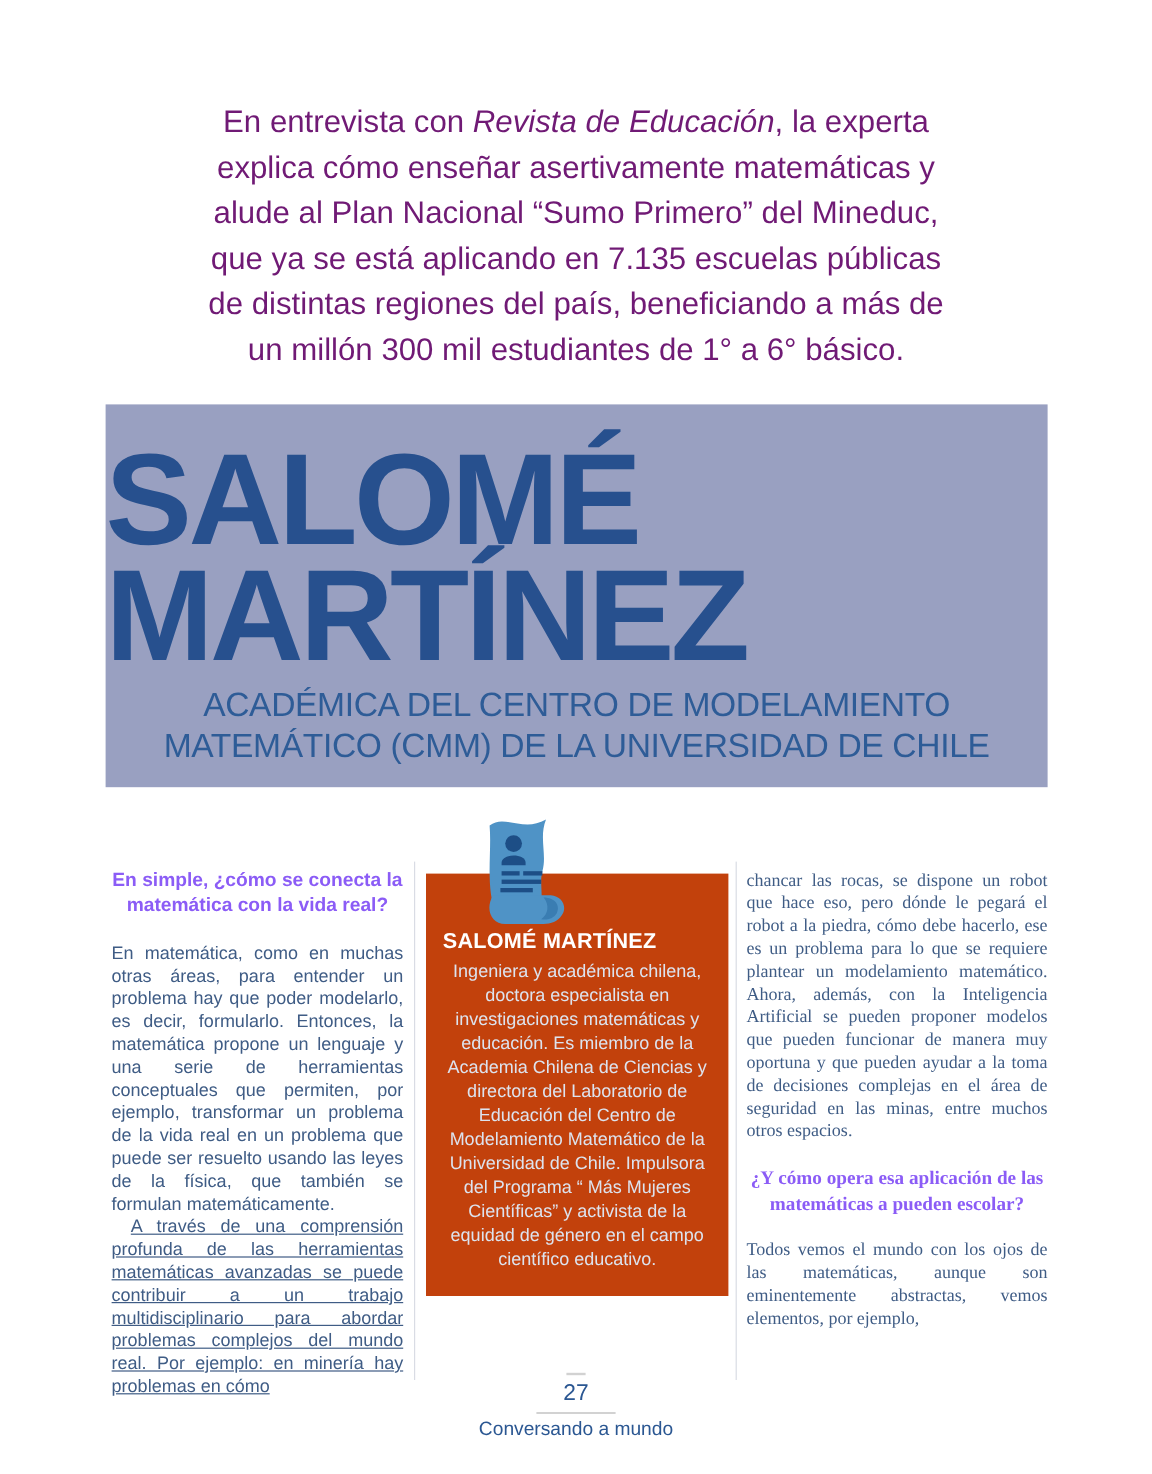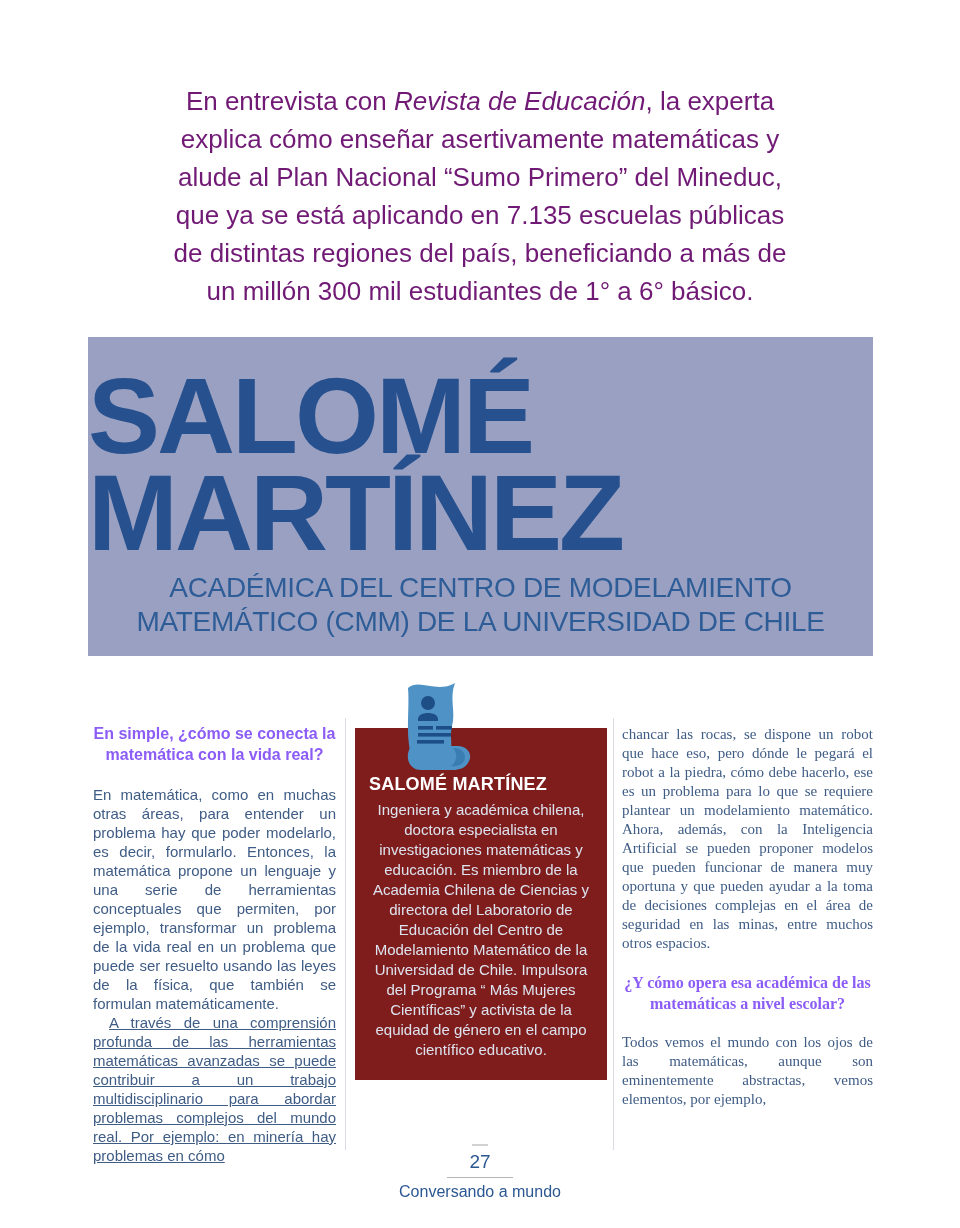--- a/index.html
+++ b/index.html
@@ -79,21 +79,21 @@
     width: 1px; height: 432px;
     background: #d9dce4;
   }
   .d1 { left: 257px; }
   .d2 { left: 525px; }
 
   
   .bio-box {
     position: absolute;
     left: 267px; top: 13px; width: 252px; min-height: 325px;
-    background: #7f1d1d;
+    background: #c2410c;
     padding: 46px 14px 20px;
   }
   .scroll-icon {
     position: absolute;
     top: -50px; left: 20px;
     width: 110px; height: 98px;
   }
   .bio-name {
     color: #ffffff;
     font-weight: bold;
@@ -172,21 +172,21 @@
         </svg>
       </div>
       <div class="bio-name">SALOMÉ MARTÍNEZ</div>
       <p class="bio-text">Ingeniera y académica chilena, doctora especialista en investigaciones matemáticas y educación. Es miembro de la Academia Chilena de Ciencias y directora del Laboratorio de Educación del Centro de Modelamiento Matemático de la Universidad de Chile. Impulsora del Programa “ Más Mujeres Científicas” y activista de la equidad de género en el campo científico educativo.</p>
     </div>
 
     <div class="divider d2"></div>
 
     <div class="col col3">
       <p class="first">chancar las rocas, se dispone un robot que hace eso, pero dónde le pegará el robot a la piedra, cómo debe hacerlo, ese es un problema para lo que se requiere plantear un modelamiento matemático. Ahora, además, con la Inteligencia Artificial se pueden proponer modelos que pueden funcionar de manera muy oportuna y que pueden ayudar a la toma de decisiones complejas en el área de seguridad en las minas, entre muchos otros espacios.</p>
-      <h3>¿Y cómo opera esa académica de las matemáticas a nivel escolar?</h3>
+      <h3>¿Y cómo opera esa aplicación de las matemáticas a pueden escolar?</h3>
       <p>Todos vemos el mundo con los ojos de las matemáticas, aunque son eminentemente abstractas, vemos elementos, por ejemplo,</p>
     </div>
 
   </div>
 
   <div class="footer">
     <div class="footer-dash"></div>
     <div class="page-num">27</div>
     <div class="footer-rule"></div>
     <div class="section-name">Conversando a mundo</div>

